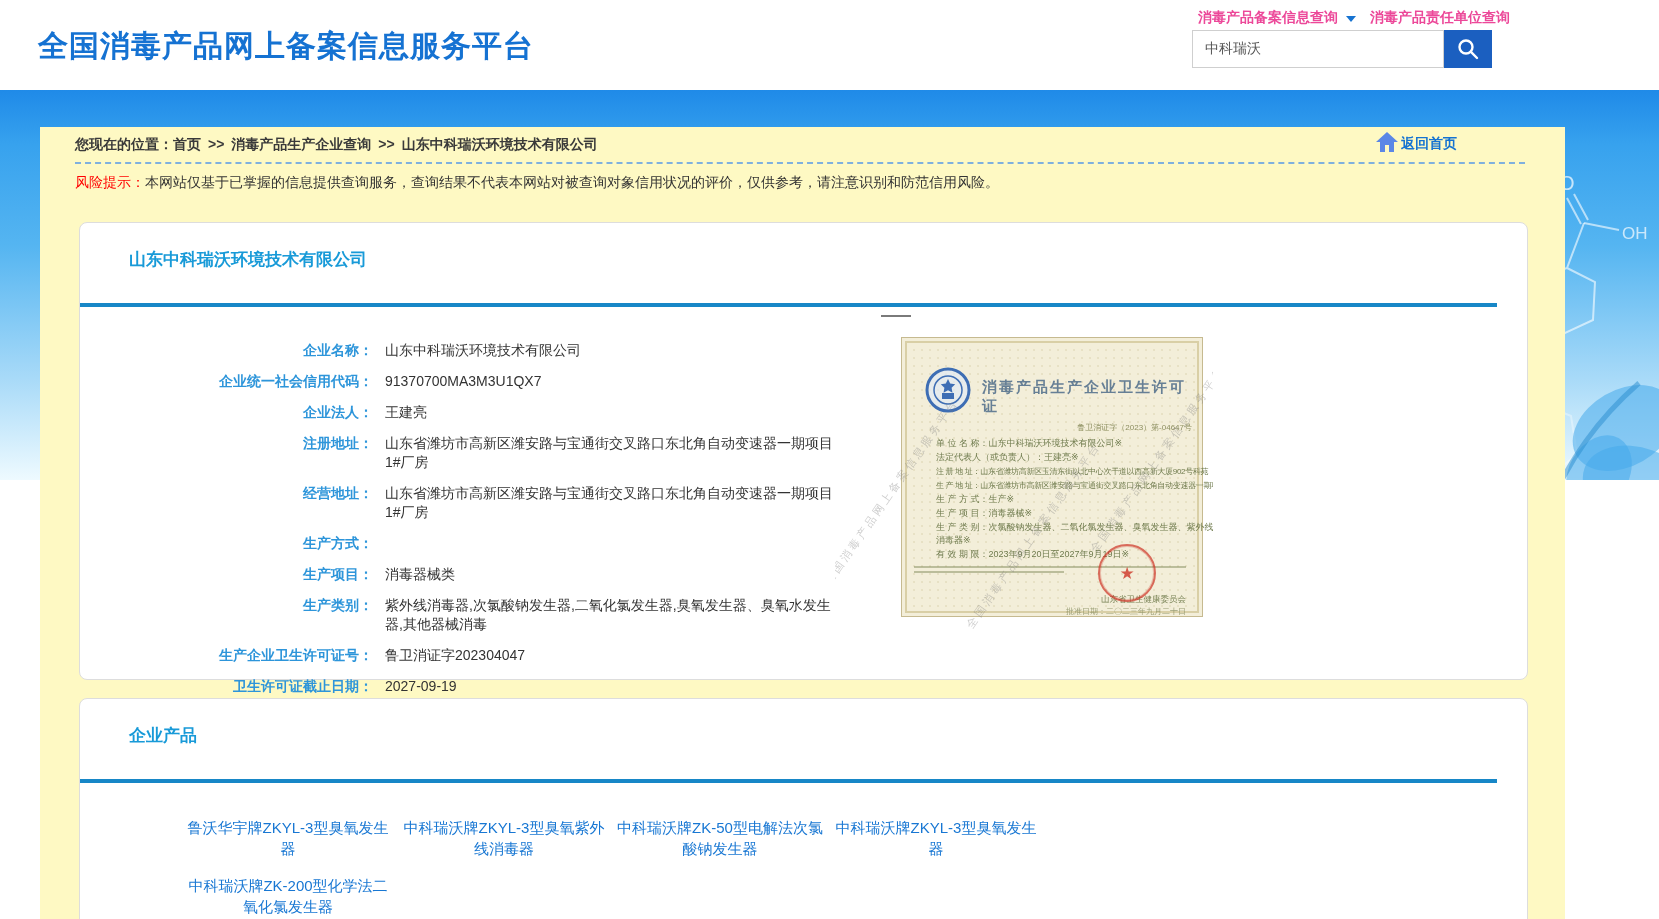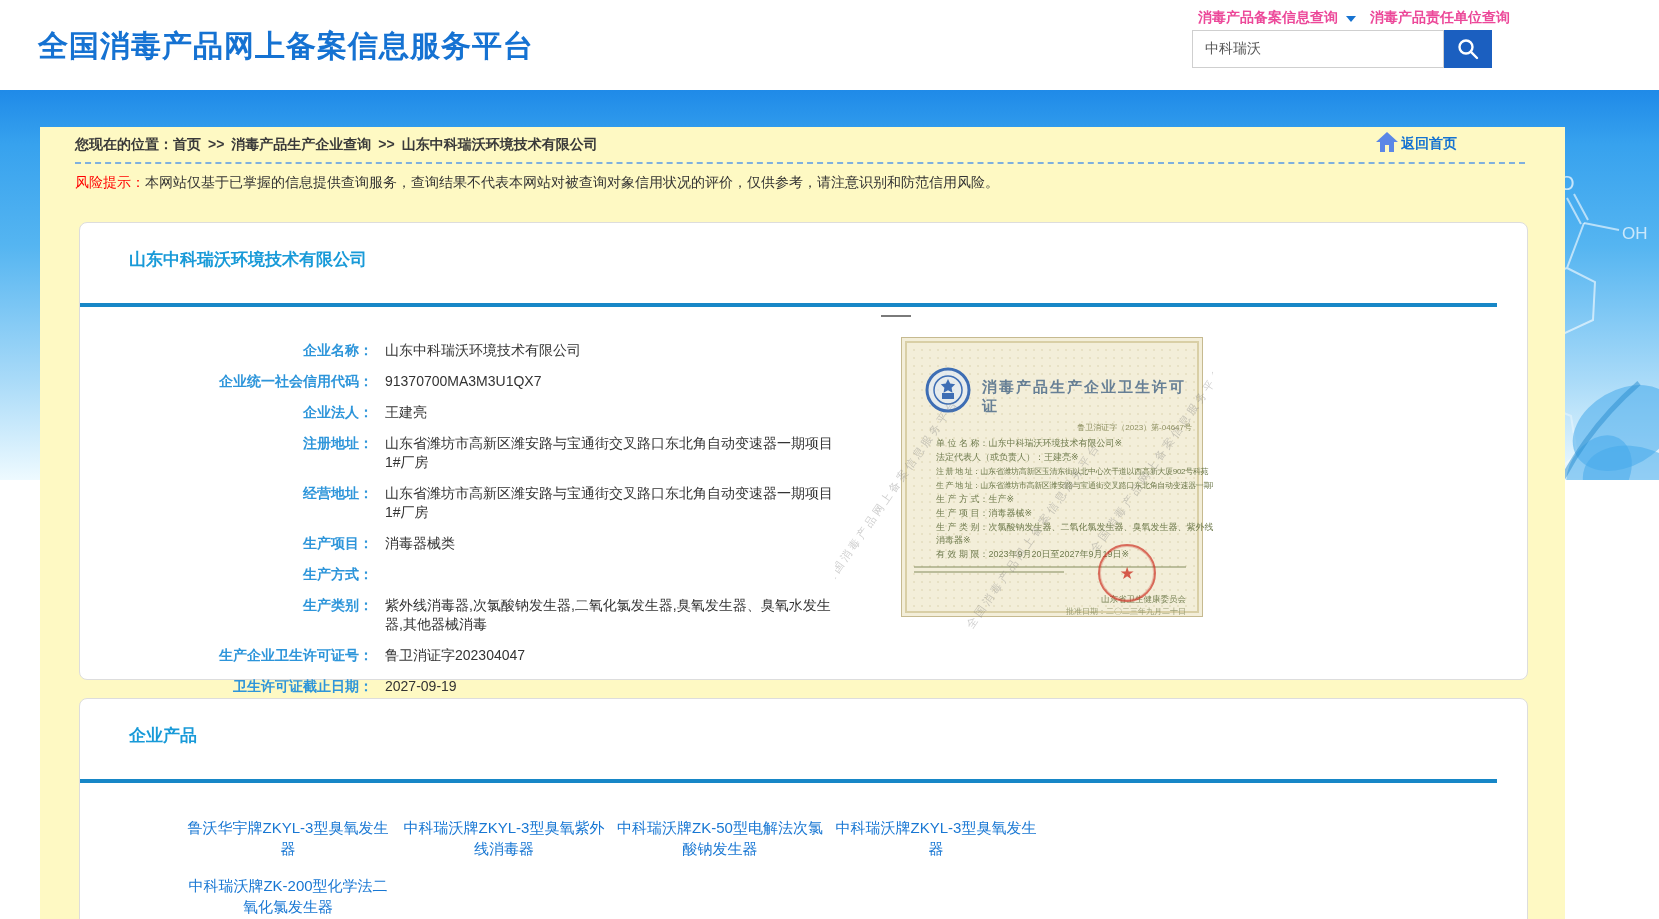--- a/index.html
+++ b/index.html
@@ -220,26 +220,26 @@
           </div>
         <div class="frow">
             <span class="flabel">注册地址：</span>
             <span class="fvalue">山东省潍坊市高新区潍安路与宝通街交叉路口东北角自动变速器一期项目1#厂房</span>
           </div>
         <div class="frow">
             <span class="flabel">经营地址：</span>
             <span class="fvalue">山东省潍坊市高新区潍安路与宝通街交叉路口东北角自动变速器一期项目1#厂房</span>
           </div>
         <div class="frow">
+            <span class="flabel">生产方式：</span>
+            <span class="fvalue"></span>
+          </div>
+        <div class="frow">
             <span class="flabel">生产项目：</span>
             <span class="fvalue">消毒器械类</span>
-          </div>
-        <div class="frow">
-            <span class="flabel">生产方式：</span>
-            <span class="fvalue"></span>
           </div>
         <div class="frow">
             <span class="flabel">生产类别：</span>
             <span class="fvalue">紫外线消毒器,次氯酸钠发生器,二氧化氯发生器,臭氧发生器、臭氧水发生器,其他器械消毒</span>
           </div>
         <div class="frow">
             <span class="flabel">生产企业卫生许可证号：</span>
             <span class="fvalue">鲁卫消证字202304047</span>
           </div>
         <div class="frow">

